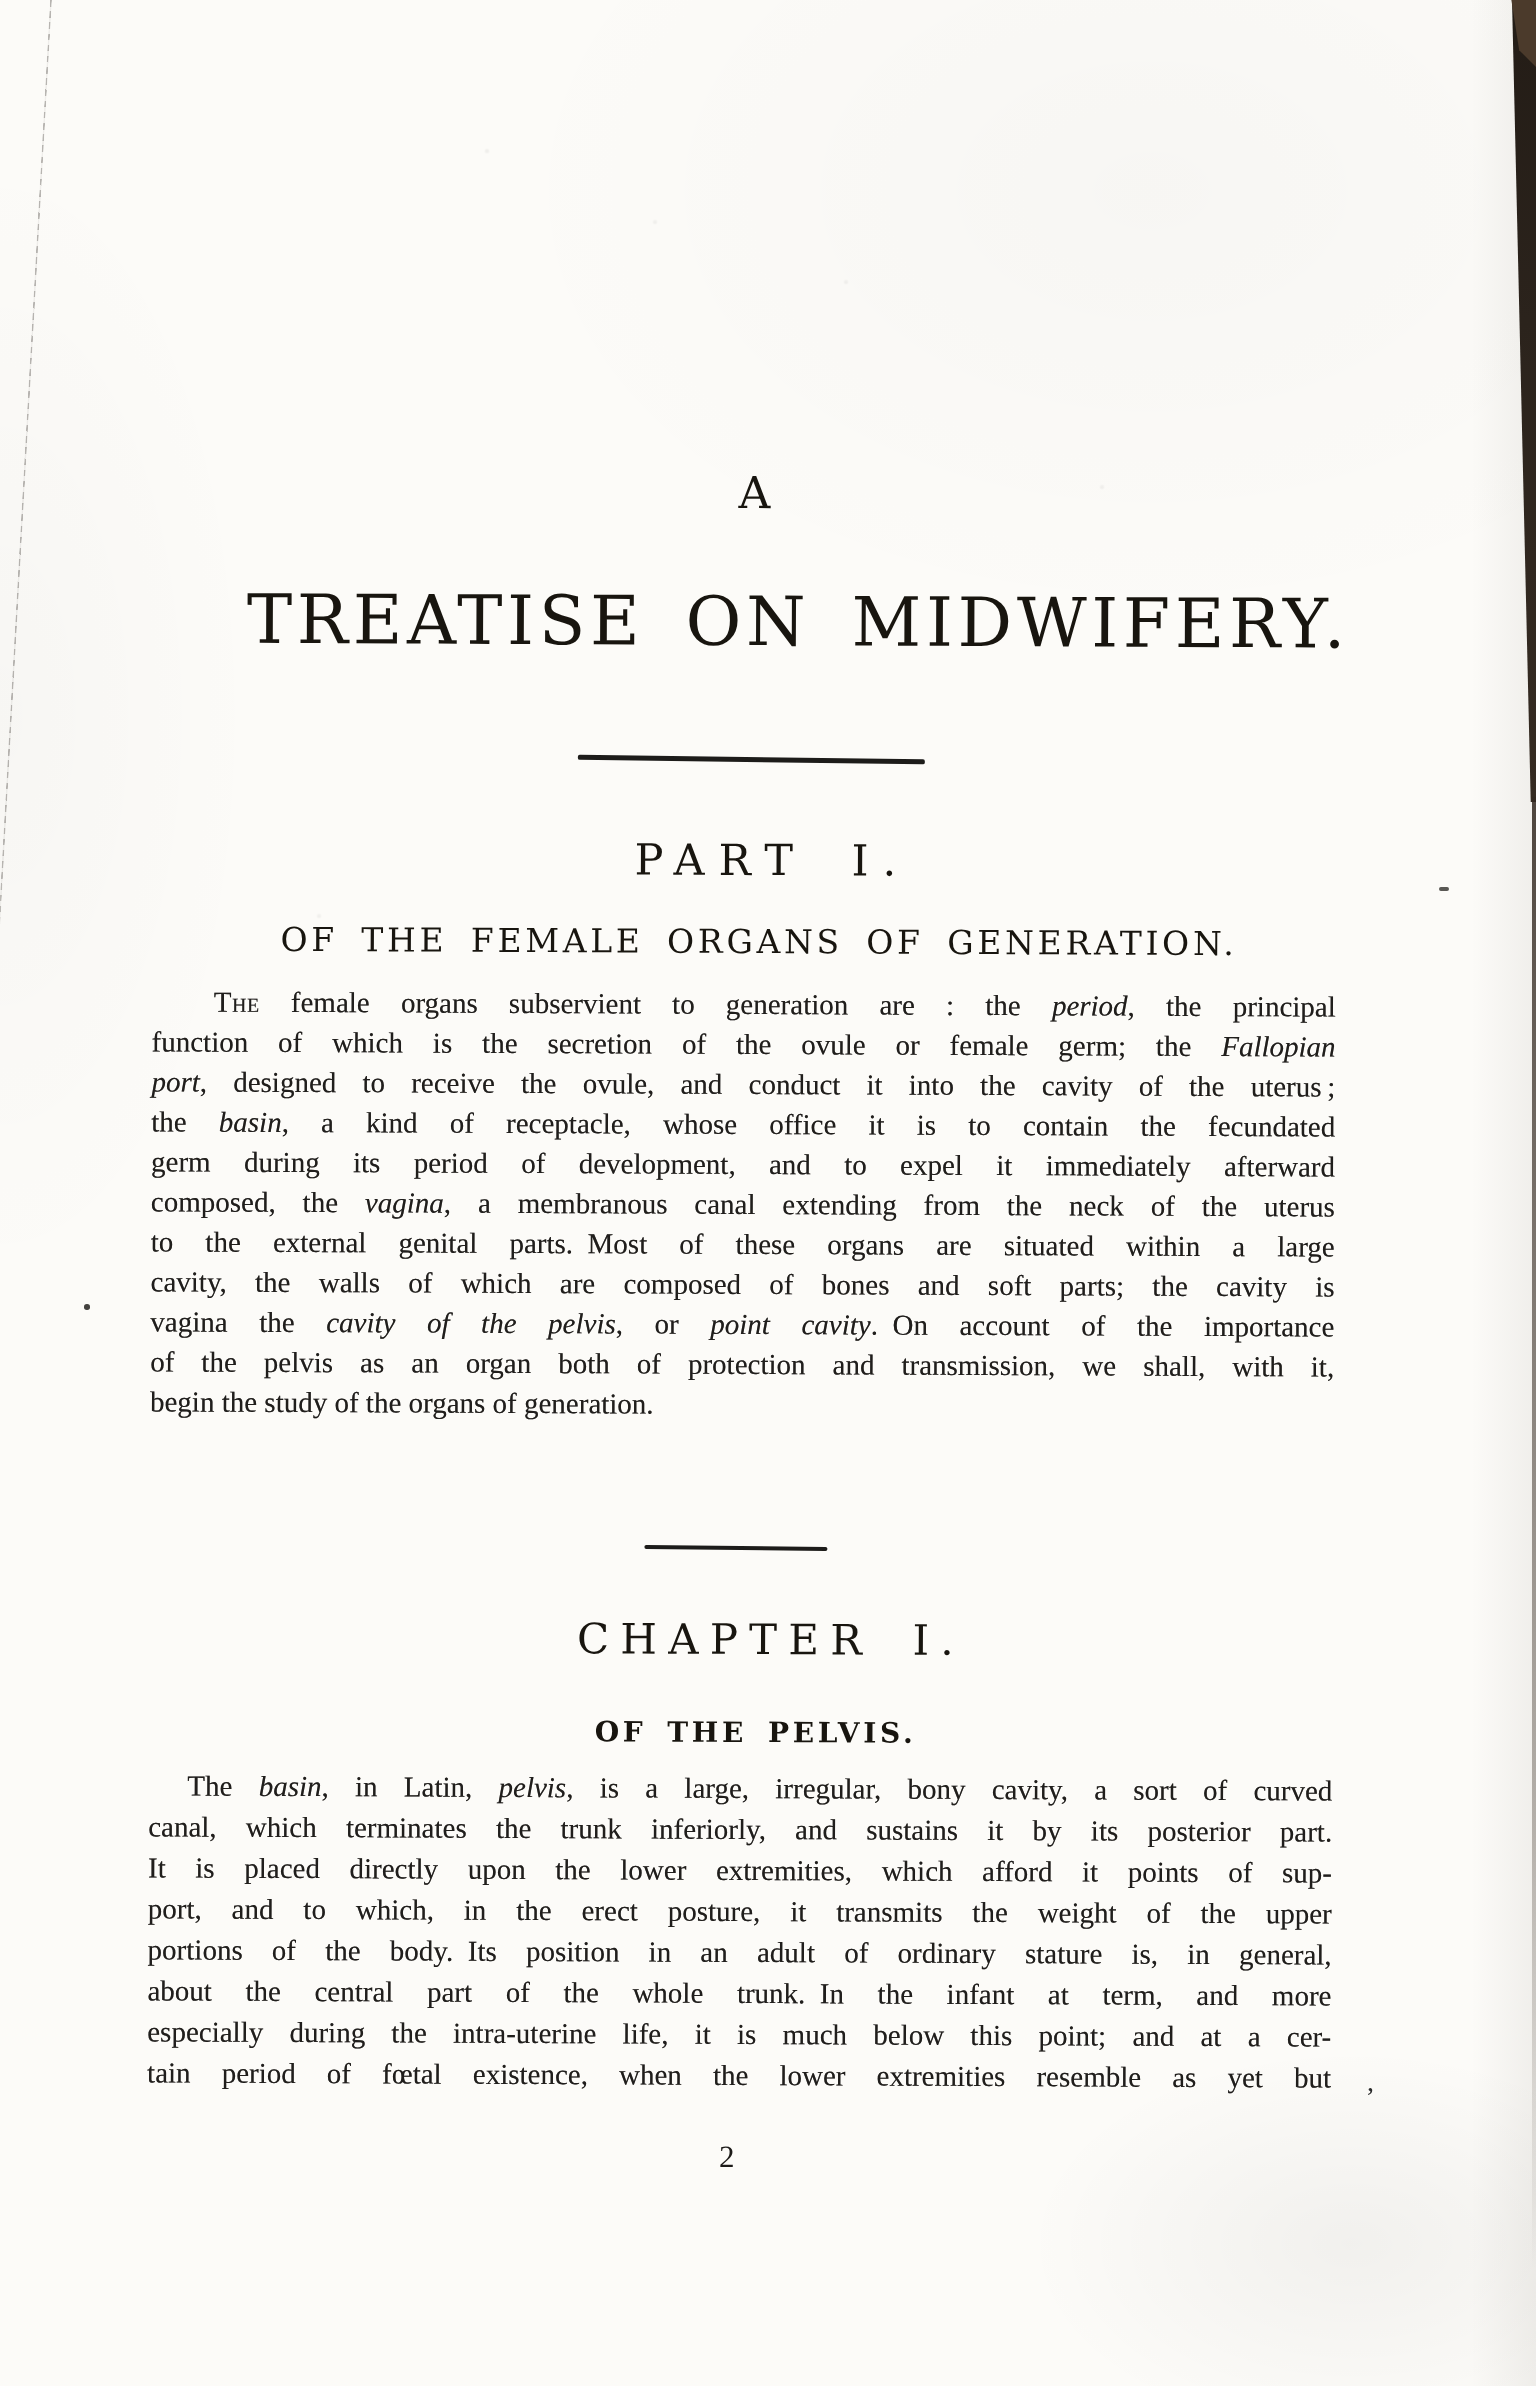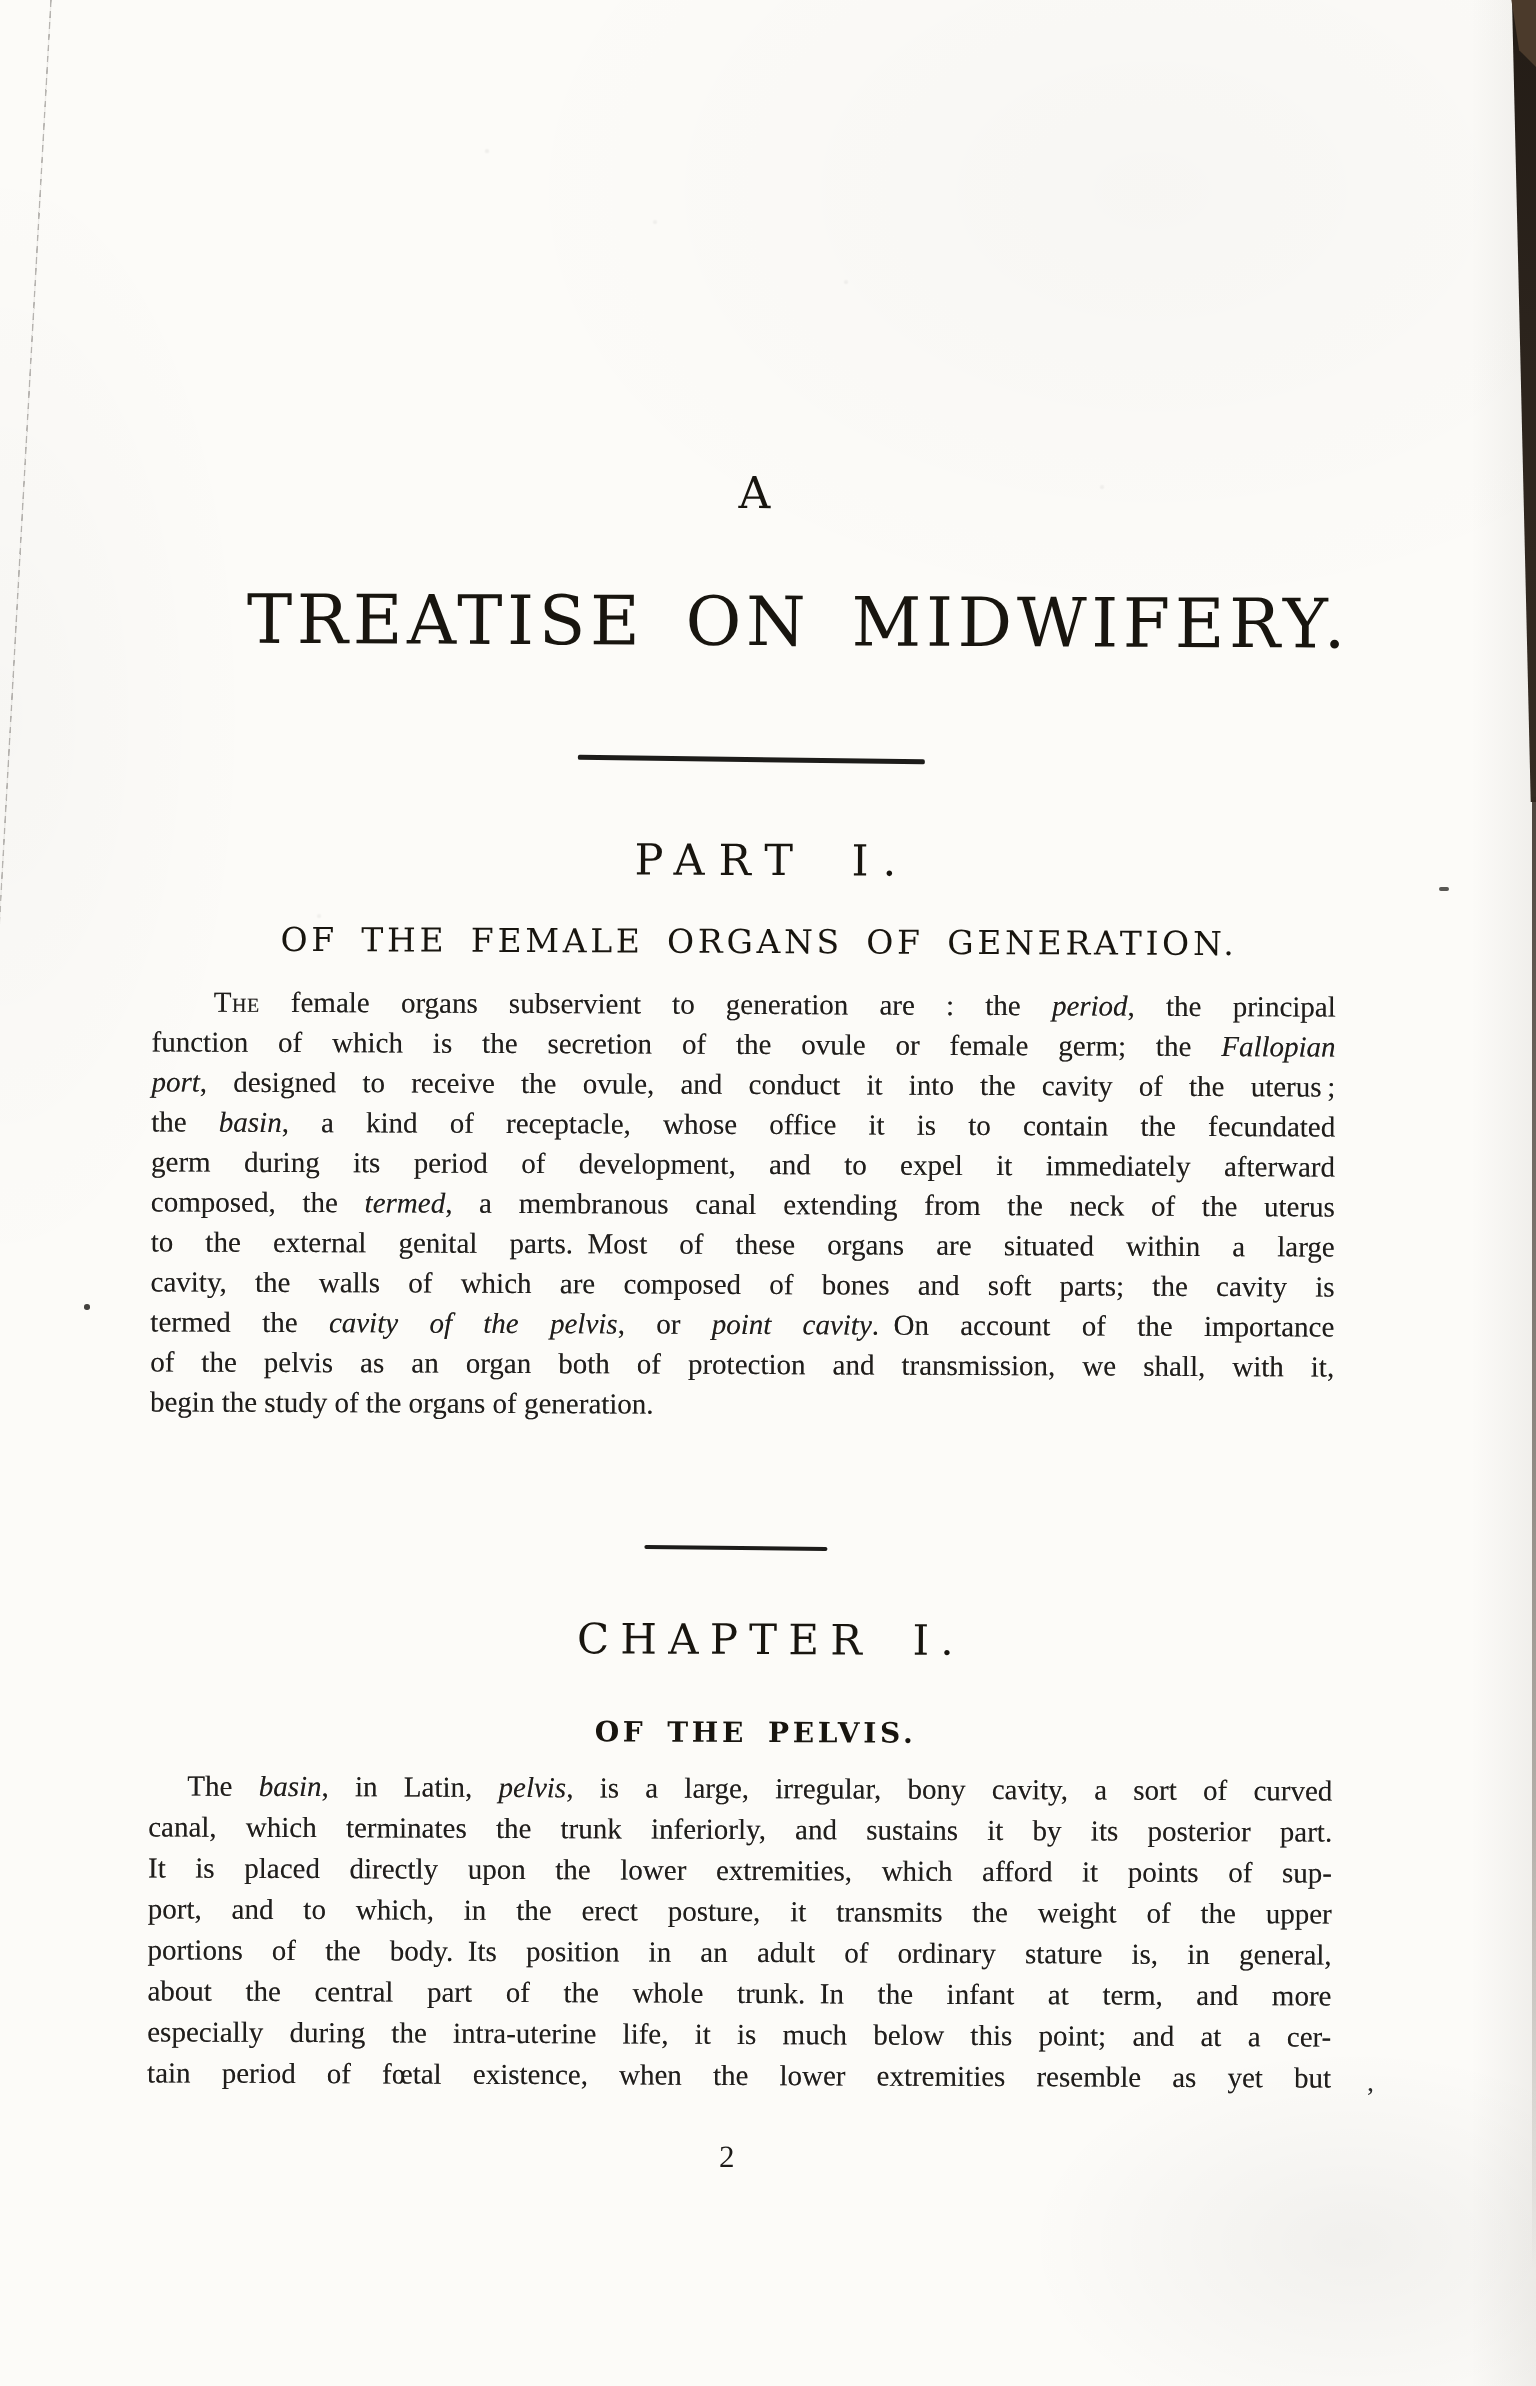--- a/index.html
+++ b/index.html
@@ -125,24 +125,24 @@
     <div class="heading part-heading">PART I.</div>
 
     <div class="heading part-subheading">OF THE FEMALE ORGANS OF GENERATION.</div>
 
     <div class="para para-1">
         <div class="tline" style="text-indent: 62px;"><span class="sc">The</span><span> female organs subservient to generation are : the </span><span class="i">period</span><span>, the principal</span></div>
         <div class="tline"><span>function of which is the secretion of the ovule or female germ; the </span><span class="i">Fallopian</span></div>
         <div class="tline"><span class="i">port</span><span>, designed to receive the ovule, and conduct it into the cavity of the uterus ;</span></div>
         <div class="tline"><span>the </span><span class="i">basin</span><span>, a kind of receptacle, whose office it is to contain the fecundated</span></div>
         <div class="tline"><span>germ during its period of development, and to expel it immediately afterward</span></div>
-        <div class="tline"><span>composed, the </span><span class="i">termed</span><span>, a membranous canal extending from the neck of the uterus</span></div>
+        <div class="tline"><span>composed, the </span><span class="i">vagina</span><span>, a membranous canal extending from the neck of the uterus</span></div>
         <div class="tline"><span>to the external genital parts. Most of these organs are situated within a large</span></div>
         <div class="tline"><span>cavity, the walls of which are composed of bones and soft parts; the cavity is</span></div>
-        <div class="tline"><span>termed the </span><span class="i">cavity of the pelvis</span><span>, or </span><span class="i">point cavity</span><span>. On account of the importance</span></div>
+        <div class="tline"><span>vagina the </span><span class="i">cavity of the pelvis</span><span>, or </span><span class="i">point cavity</span><span>. On account of the importance</span></div>
         <div class="tline"><span>of the pelvis as an organ both of protection and transmission, we shall, with it,</span></div>
         <div class="tline last"><span>begin the study of the organs of generation.</span></div>
       </div>
 
     <div class="rule rule-2"></div>
 
     <div class="heading chapter-heading">CHAPTER I.</div>
 
     <div class="heading chapter-subheading">OF THE PELVIS.</div>
 

